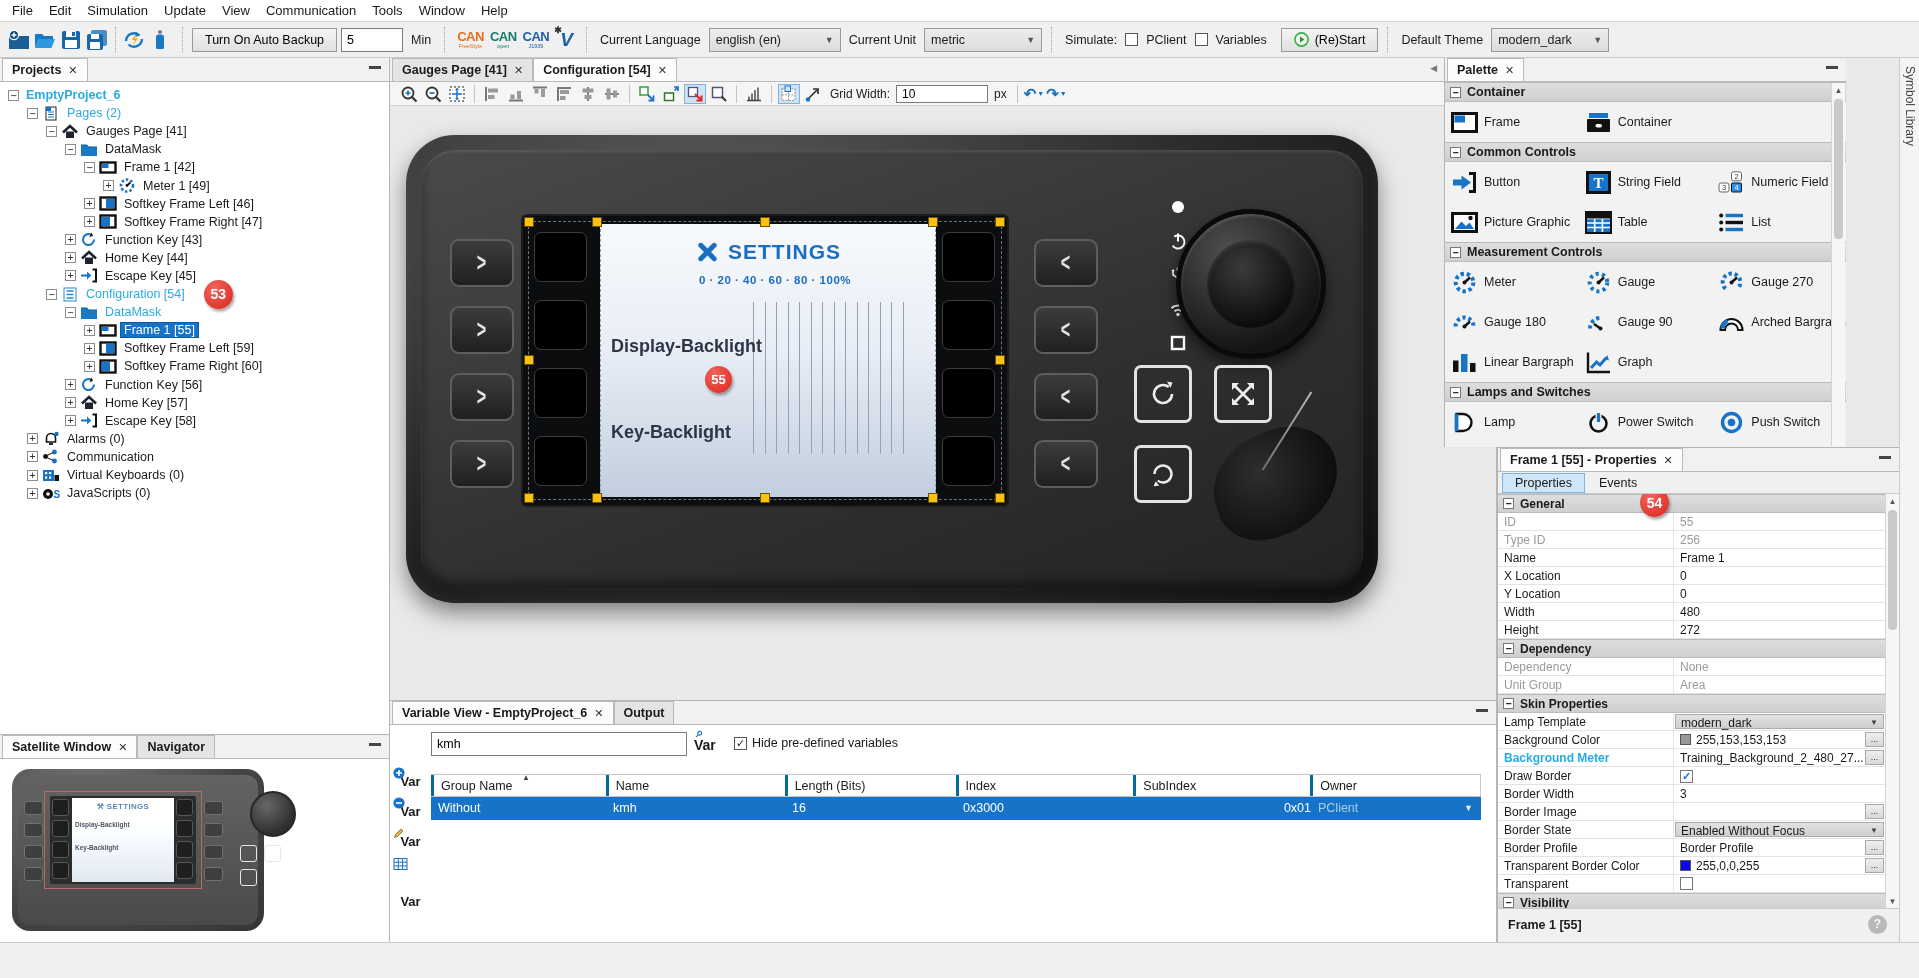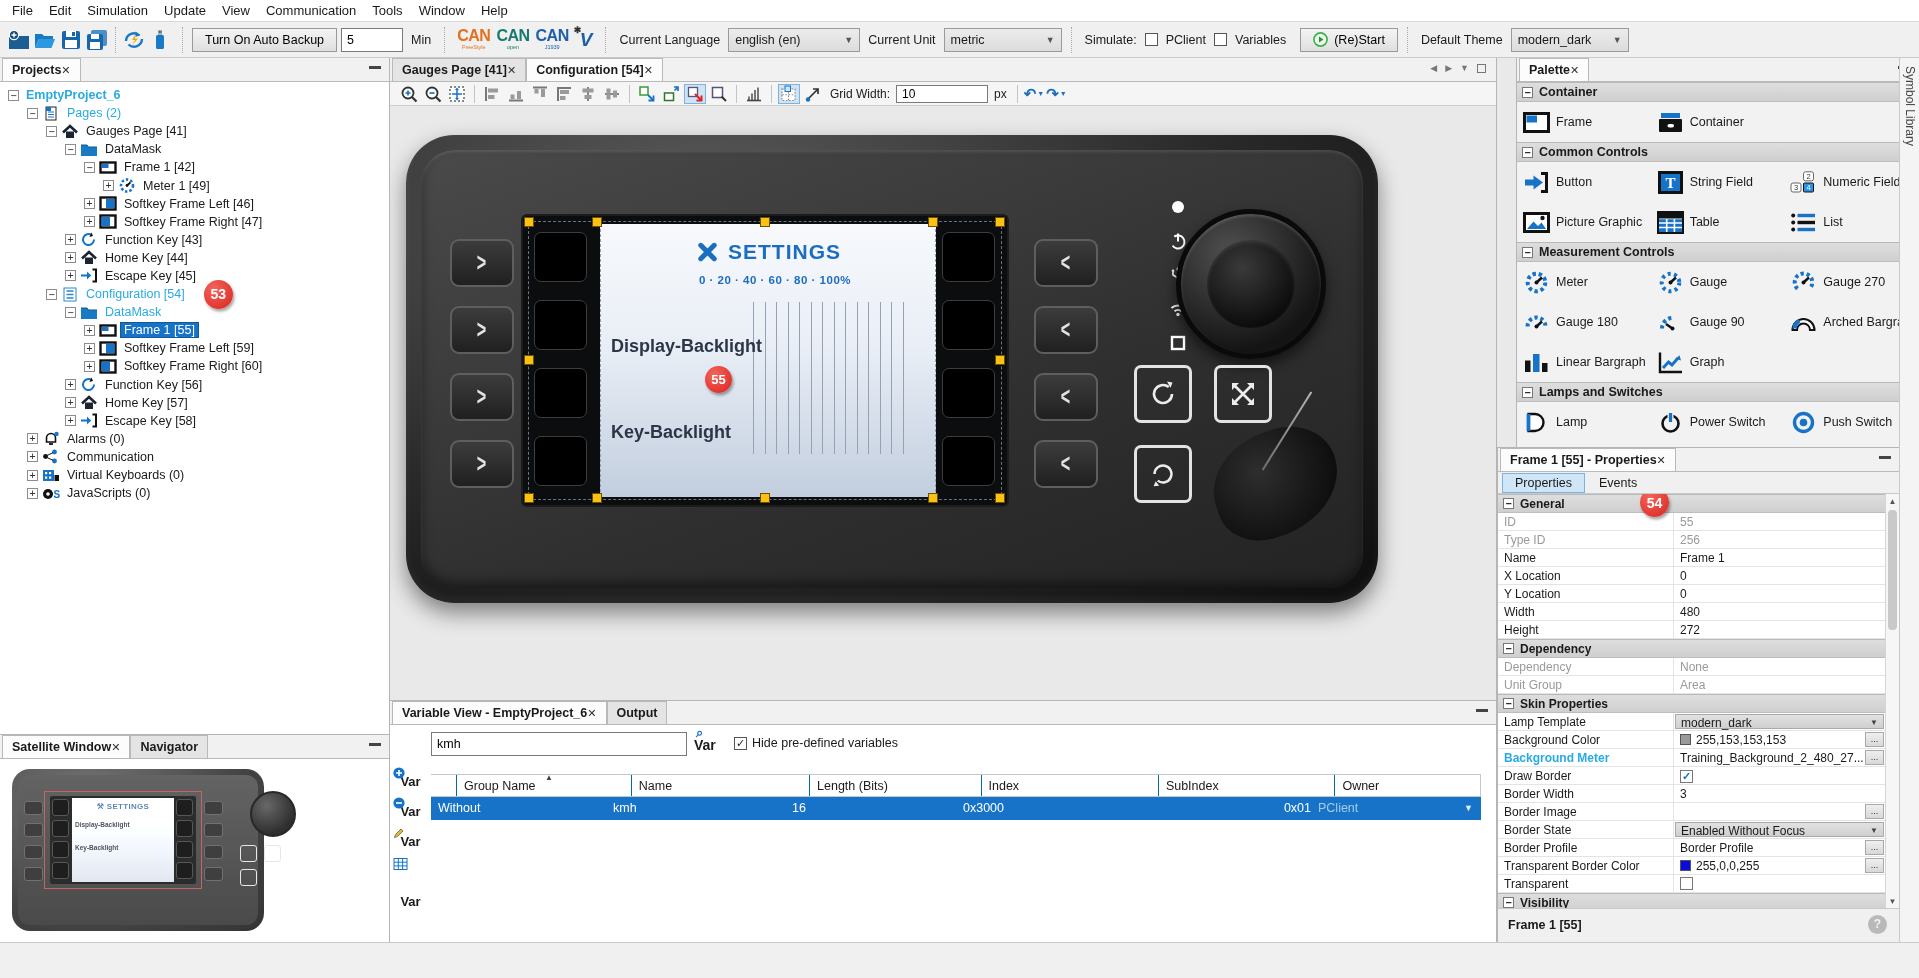--- a/index.html
+++ b/index.html
@@ -12,27 +12,27 @@
 #maintoolbar{left:0;top:22px;width:1919px;height:36px;background:#f0f0f0;border-bottom:1px solid #c9c9c9;display:flex;align-items:center;padding-left:6px;gap:4px;}
 .vsep{width:1px;height:26px;border-left:1px dotted #a8a8a8;margin:0 5px;flex:none;}
 .tbico{width:26px;height:26px;display:flex;align-items:center;justify-content:center;flex:none;border:1px solid transparent;}
 .btn{height:24px;background:linear-gradient(#f4f4f4,#dfdfdf);border:1px solid #9a9a9a;padding:0 12px;display:flex;align-items:center;gap:6px;font-size:12.5px;flex:none;}
 .tbinput{height:24px;border:1px solid #7a7a7a;background:#fff;font-size:12.5px;padding:0 5px;font-family:inherit;}
 .tblabel{font-size:12.5px;flex:none;margin:0 4px;}
 .select{height:24px;background:linear-gradient(#ececec,#dcdcdc);border:1px solid #9a9a9a;display:flex;align-items:center;padding:0 6px;font-size:12.5px;flex:none;justify-content:space-between;gap:8px;}
 .select .chev{font-size:9px;color:#555;}
 .cbx{width:13px;height:13px;border:1px solid #555;background:#fff;display:inline-flex;align-items:center;justify-content:center;font-size:11px;line-height:11px;color:#222;flex:none;}
 .canlogo{display:flex;flex-direction:column;align-items:center;line-height:1;margin:0 3px;flex:none;}
-.canlogo .big{font-weight:800;font-size:16px;letter-spacing:-0.5px;}
+.canlogo .big{font-weight:800;font-size:13px;letter-spacing:-0.5px;}
 .canlogo .sub{font-size:5.5px;margin-top:1px;}
 .vlogo{font-weight:800;font-size:19px;color:#1d5fa8;font-style:italic;margin:0 4px;position:relative;}
 .vlogo::before{content:"✱";position:absolute;left:-6px;top:-4px;font-size:9px;color:#333;font-style:normal;}
 
 .tabrow{height:24px;background:#f1f1f1;border-bottom:1px solid #b9b9b9;display:flex;align-items:flex-end;padding-left:2px;position:relative;}
-.dtab{height:23px;padding:0 9px;border:1px solid #b9b9b9;border-bottom:none;background:#e4e4e4;font-weight:700;font-size:12.5px;display:flex;align-items:center;flex:none;}
+.dtab{height:23px;padding:0 9px;border:1px solid #b9b9b9;border-bottom:none;background:#e4e4e4;font-weight:700;font-size:12.5px;display:flex;gap:7px;align-items:center;flex:none;}
 .dtab.active{background:#fcfcfc;}
 .dtab .x{font-weight:400;color:#333;font-size:11px;}
 .minbtn{position:absolute;right:8px;top:8px;width:12px;height:3px;background:#444;}
 .panelbody{background:#fff;position:absolute;left:0;right:0;bottom:0;overflow:hidden;}
 
 #projects-panel{left:0;top:58px;width:390px;height:676px;background:#fff;border-right:1px solid #b5b5b5;}
 #projects-panel .panelbody{top:24px;}
 #tree{padding:4px 0 0 2px;}
 .trow{display:flex;align-items:center;height:18.1px;font-size:12.5px;white-space:nowrap;position:relative;}
 .texp{width:11px;height:11px;border:1px solid #8c8c8c;background:#fff;font-size:10px;line-height:9px;text-align:center;color:#333;margin-right:4px;flex:none;font-family:"DejaVu Sans Mono",monospace;}
@@ -100,28 +100,28 @@
 #varview-panel .panelbody{top:24px;background:#fff;}
 #vv-search{position:absolute;left:41px;top:7px;width:256px;height:24px;border:1px solid #7a7a7a;background:#fff;font-size:12.5px;padding:0 5px;font-family:inherit;}
 #vv-varlbl{position:absolute;left:304px;top:12px;font-weight:800;font-size:14px;}
 #vv-maglass{position:absolute;left:306px;top:0px;color:#1673c8;font-weight:700;font-size:13px;}
 #vv-hide{position:absolute;left:344px;top:11px;display:flex;gap:5px;align-items:center;font-size:12.5px;}
 #vv-rail{position:absolute;left:0;top:40px;width:41px;bottom:0;background:#fff;}
 .rail-item{position:relative;height:30px;text-align:center;font-weight:800;font-size:13px;padding-top:9px;}
 .rail-ico{position:absolute;left:3px;top:2px;width:12px;height:12px;}
 #vv-table{position:absolute;left:41px;top:49px;right:15px;}
 .vh{display:flex;height:23px;border:1px solid #c6c6c6;border-left:none;background:#fff;font-size:12.5px;}
-.vh div{border-left:1px solid #0369a1;padding:4px 0 0 7px;position:relative;margin-left:25px;}
+.vh div{border-left:3px solid #0369a1;padding:4px 0 0 7px;position:relative;}
 .sortmark{position:absolute;left:88px;top:-2px;font-size:8px;color:#444;}
 .vrow{display:flex;height:23px;background:#1673c8;color:#fff;font-size:12.5px;}
 .vrow div{padding:4px 0 0 7px;position:relative;}
 .owner-chev{position:absolute;right:8px;top:6px;font-size:9px;color:#e8eef5;}
 .vrow .dim{color:rgba(255,255,255,.62);}
 
-#palette-panel{left:1516px;top:58px;width:402px;height:389px;background:#f9a8d4;border-left:1px solid #b5b5b5;}
+#palette-panel{left:1444px;top:58px;width:402px;height:389px;background:#f9a8d4;border-left:1px solid #b5b5b5;}
 #palette-panel .panelbody{top:24px;background:#f2f2f2;}
 .psec-hdr{height:20px;background:linear-gradient(#dedede,#cfcfcf);border-top:1px solid #b9b9b9;border-bottom:1px solid #bdbdbd;font-weight:700;font-size:12.5px;display:flex;align-items:center;gap:6px;padding-left:5px;}
 .pm{width:11px;height:11px;border:1px solid #777;background:#fff;font-size:10px;line-height:9px;text-align:center;font-family:"DejaVu Sans Mono",monospace;flex:none;}
 .pgrid{display:grid;grid-template-columns:1fr 1fr 1fr;padding:0 0;}
 .pitem{height:40px;display:flex;align-items:center;gap:6px;padding-left:6px;font-size:12.5px;}
 .pitem .icw{width:27px;height:23px;flex:none;display:flex;}
 #pal-scroll{position:absolute;right:1px;top:25px;width:14px;bottom:1px;background:#f6f6f6;border-left:1px solid #d5d5d5;}
 .scr-arrow{height:14px;text-align:center;font-size:8px;color:#555;padding-top:3px;}
 .scr-thumb{position:absolute;left:2px;width:9px;background:#c9c9c9;border-radius:4px;}
 

